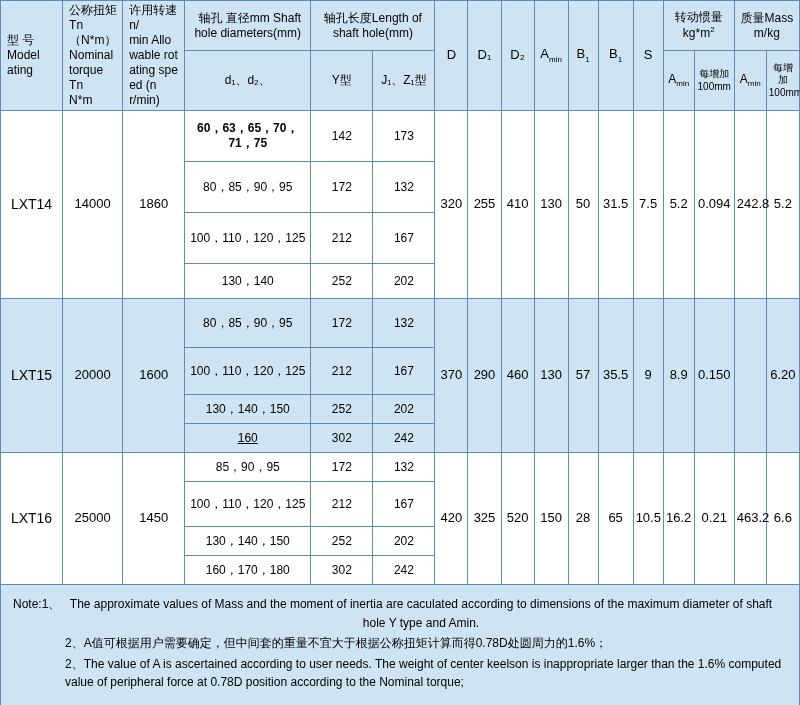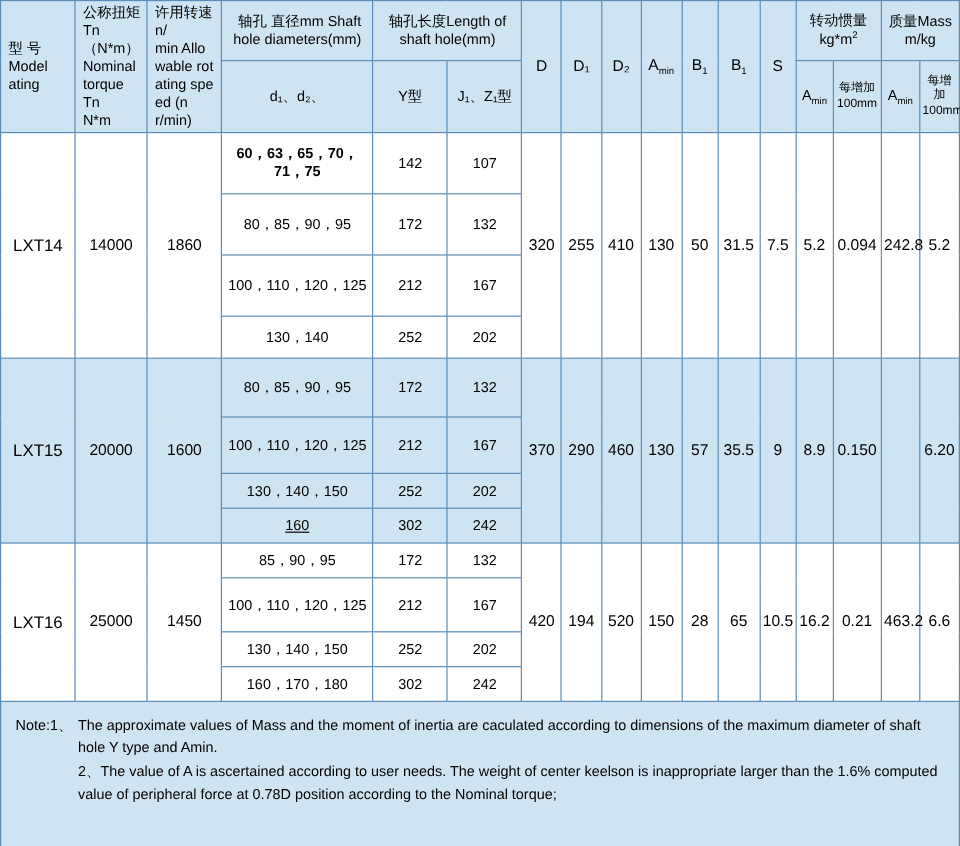--- a/index.html
+++ b/index.html
@@ -48,21 +48,21 @@
     width:800px;
     height:207px;
   }
   .note-line{
     font-size:12px;
     line-height:1.55;
     margin:0 0 2px 0;
     white-space:nowrap;
   }
   .note-line.wrap{white-space:normal;}
-  .note-body{display:inline-block;vertical-align:top;}
+  .note-body{display:inline-block;vertical-align:top;text-align:center;}
   .nlabel{display:inline-block;width:52px;}
 </style>
 </head>
 <body>
 
 <div class="sheet">
 
   <table class="spec">
     <colgroup>
       <col style="width:62px">
@@ -137,21 +137,21 @@
       </tr>
     </thead>
     <tbody>
 
       <tr class="grp-a">
         <td class="grp-a" rowspan="4"><span class="model">LXT14</span></td>
         <td class="grp-a" rowspan="4"><span class="big">14000</span></td>
         <td class="grp-a" rowspan="4"><span class="big">1860</span></td>
         <td class="grp-a hdr-left" style="height:46px;font-weight:bold;"><span>60，63，65，70，71，75</span></td>
         <td class="grp-a"><span>142</span></td>
-        <td class="grp-a"><span>107</span></td>
+        <td class="grp-a"><span>173</span></td>
         <td class="grp-a" rowspan="4"><span class="big">320</span></td>
         <td class="grp-a" rowspan="4"><span class="big">255</span></td>
         <td class="grp-a" rowspan="4"><span class="big">410</span></td>
         <td class="grp-a" rowspan="4"><span class="big">130</span></td>
         <td class="grp-a" rowspan="4"><span class="big">50</span></td>
         <td class="grp-a" rowspan="4"><span class="big">31.5</span></td>
         <td class="grp-a" rowspan="4"><span class="big">7.5</span></td>
         <td class="grp-a" rowspan="4"><span class="big">5.2</span></td>
         <td class="grp-a" rowspan="4"><span class="big">0.094</span></td>
         <td class="grp-a" rowspan="4"><span class="big">242.8</span></td>
@@ -209,21 +209,21 @@
       </tr>
 
       <tr class="grp-a">
         <td class="grp-a" rowspan="4"><span class="model">LXT16</span></td>
         <td class="grp-a" rowspan="4"><span class="big">25000</span></td>
         <td class="grp-a" rowspan="4"><span class="big">1450</span></td>
         <td class="grp-a hdr-left" style="height:24px;"><span>85，90，95</span></td>
         <td class="grp-a"><span>172</span></td>
         <td class="grp-a"><span>132</span></td>
         <td class="grp-a" rowspan="4"><span class="big">420</span></td>
-        <td class="grp-a" rowspan="4"><span class="big">194</span></td>
+        <td class="grp-a" rowspan="4"><span class="big">325</span></td>
         <td class="grp-a" rowspan="4"><span class="big">520</span></td>
         <td class="grp-a" rowspan="4"><span class="big">150</span></td>
         <td class="grp-a" rowspan="4"><span class="big">28</span></td>
         <td class="grp-a" rowspan="4"><span class="big">65</span></td>
         <td class="grp-a" rowspan="4"><span class="big">10.5</span></td>
         <td class="grp-a" rowspan="4"><span class="big">16.2</span></td>
         <td class="grp-a" rowspan="4"><span class="big">0.21</span></td>
         <td class="grp-a" rowspan="4"><span class="big">463.2</span></td>
         <td class="grp-a" rowspan="4"><span class="big">6.6</span></td>
       </tr>
@@ -243,18 +243,21 @@
         <td class="grp-a"><span>242</span></td>
       </tr>
     </tbody>
   </table>
 
   <div class="notes">
     <p class="note-line wrap">
       <span class="nlabel">Note:1、</span><span class="note-body" style="width:712px;">The approximate values of Mass and the moment of inertia are caculated according to dimensions of the maximum diameter of shaft hole Y type and Amin.</span>
     </p>
     <p class="note-line wrap" style="padding-left:52px;">
+      <span>2、</span><span>A值可根据用户需要确定，但中间套的重量不宜大于根据公称扭矩计算而得0.78D处圆周力的1.6%；</span>
+    </p>
+    <p class="note-line wrap" style="padding-left:52px;">
       <span>2、</span><span>The value of A is ascertained according to user needs. The weight of center keelson is inappropriate larger than the 1.6% computed value of peripheral force at 0.78D position according to the Nominal torque;</span>
     </p>
 
   </div>
 
 </div>
 
 </body></html>

